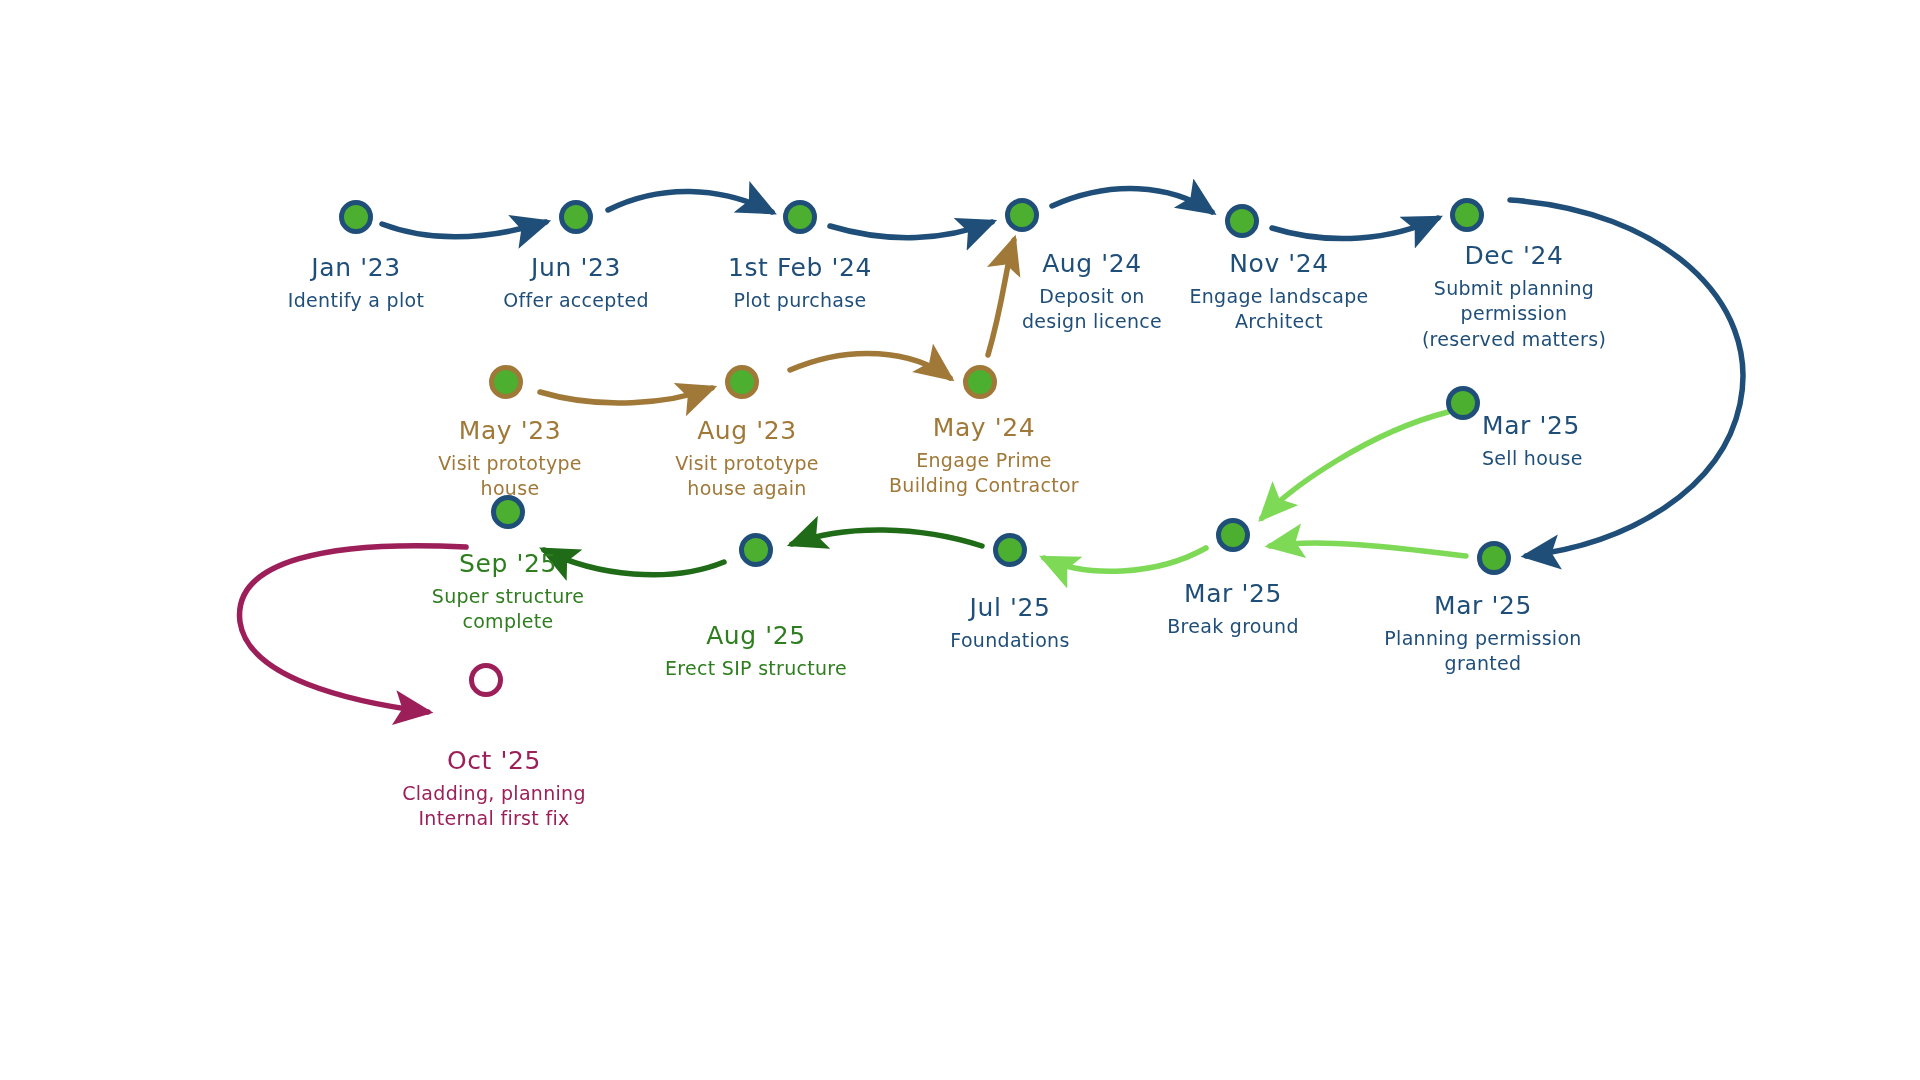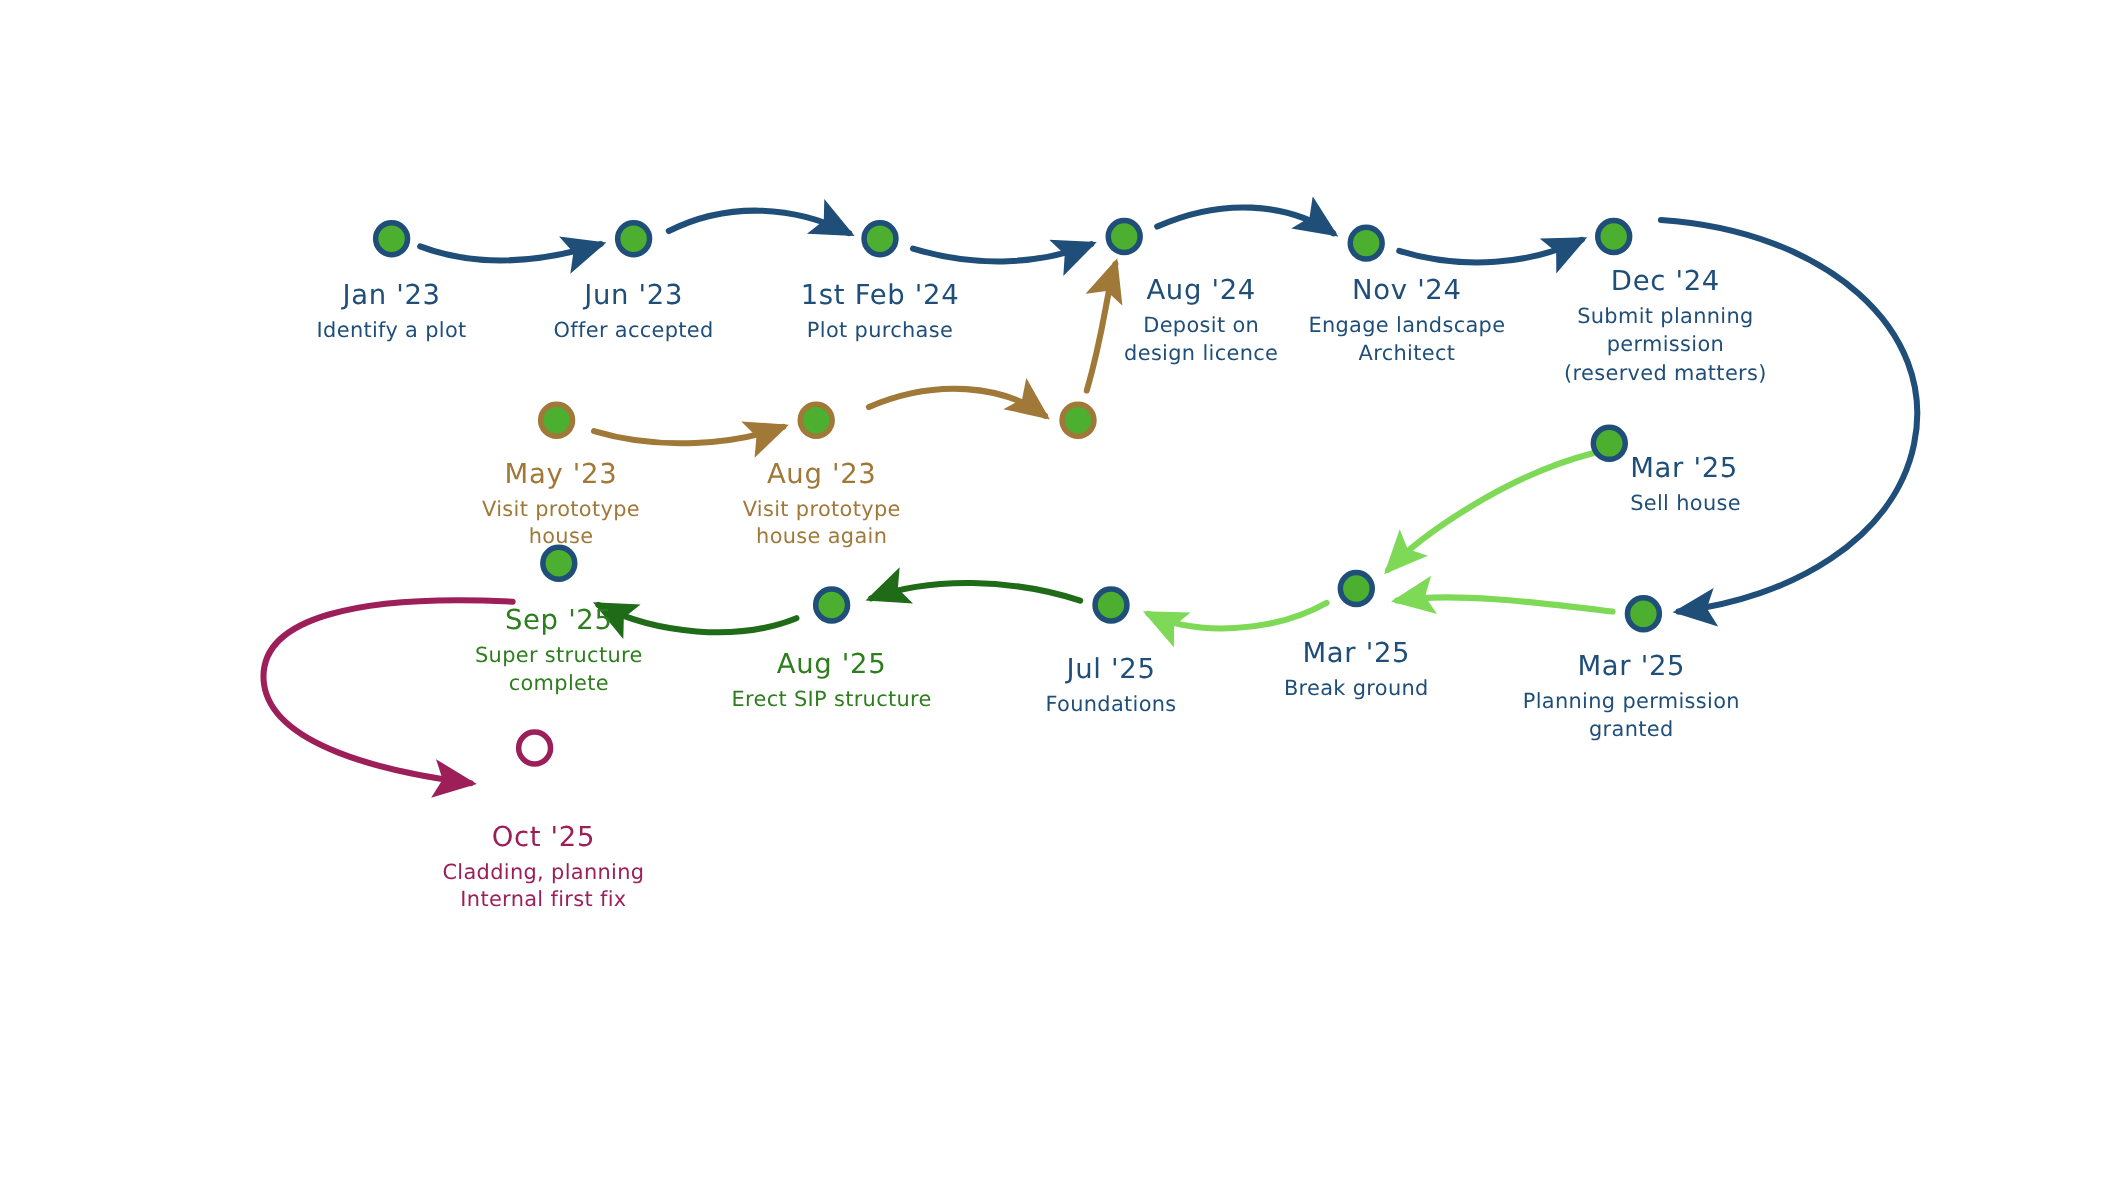--- a/index.html
+++ b/index.html
@@ -195,20 +195,27 @@
   </div>
 
   <div class="label c-brown" style="left:747px; top:415px;">
     <div class="date">Aug '23</div>
     <div class="desc">
       <div>Visit prototype</div>
       <div>house again</div>
     </div>
   </div>
 
+  <div class="label c-brown" style="left:984px; top:412px;">
+    <div class="date">May '24</div>
+    <div class="desc">
+      <div>Engage Prime</div>
+      <div>Building Contractor</div>
+    </div>
+  </div>
 
   <div class="label c-blue align-left" style="left:1482px; top:410px;">
     <div class="date">Mar '25</div>
     <div class="desc">
       <div>Sell house</div>
     </div>
   </div>
 
   <div class="label c-blue" style="left:1483px; top:590px;">
     <div class="date">Mar '25</div>
@@ -225,21 +232,21 @@
     </div>
   </div>
 
   <div class="label c-blue" style="left:1010px; top:592px;">
     <div class="date">Jul '25</div>
     <div class="desc">
       <div>Foundations</div>
     </div>
   </div>
 
-  <div class="label c-green" style="left:756px; top:588px;">
+  <div class="label c-green" style="left:756px; top:620px;">
     <div class="date">Aug '25</div>
     <div class="desc">
       <div>Erect SIP structure</div>
     </div>
   </div>
 
   <div class="label c-green" style="left:508px; top:548px;">
     <div class="date">Sep '25</div>
     <div class="desc">
       <div>Super structure</div>

